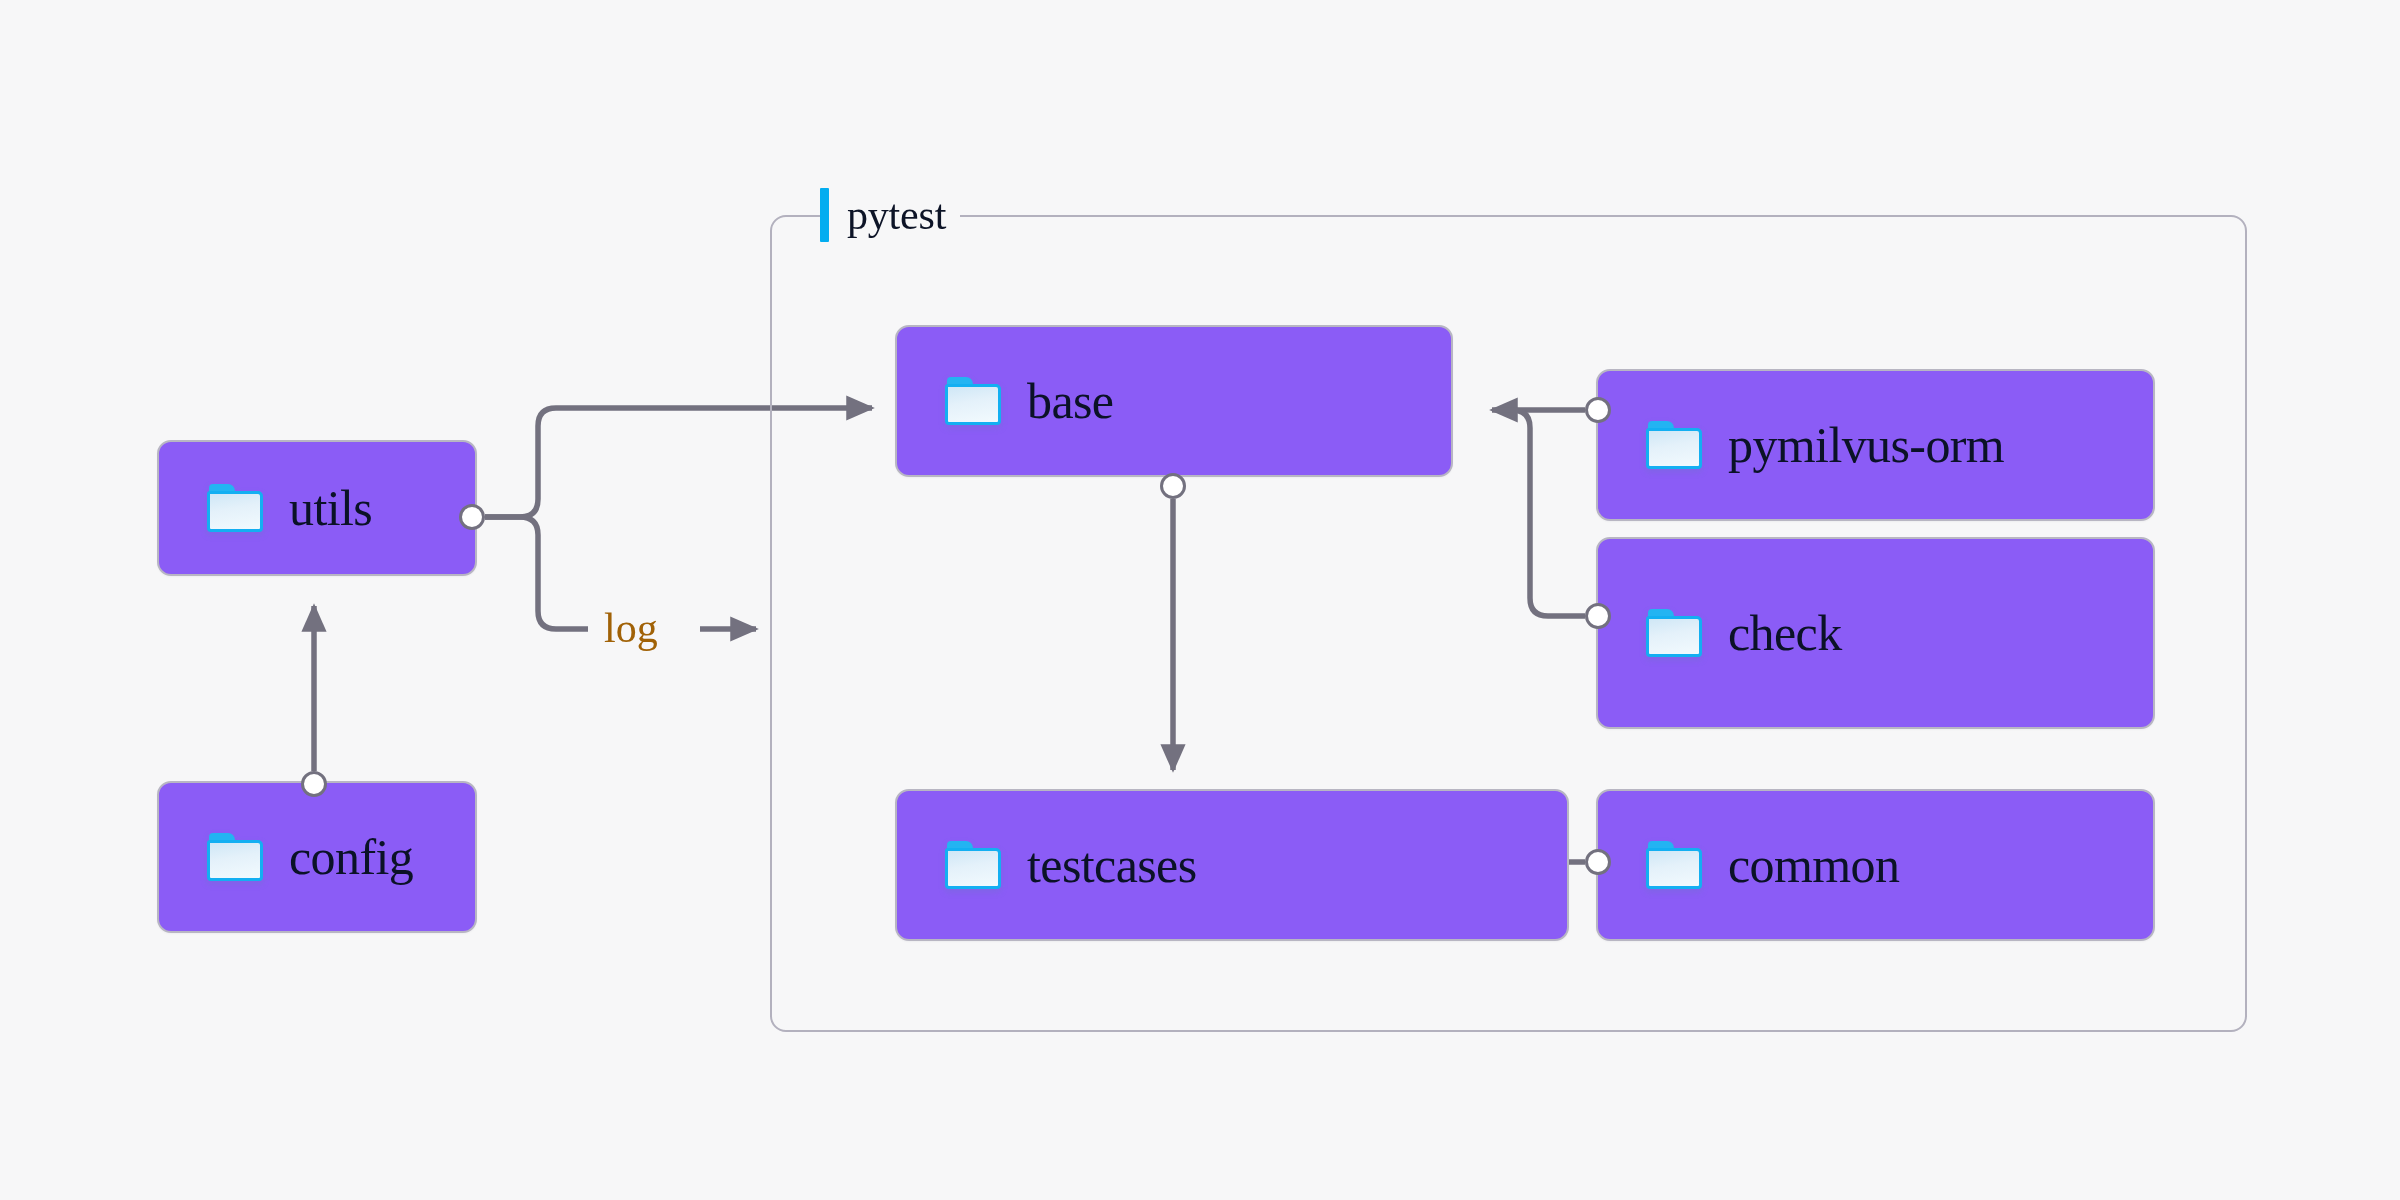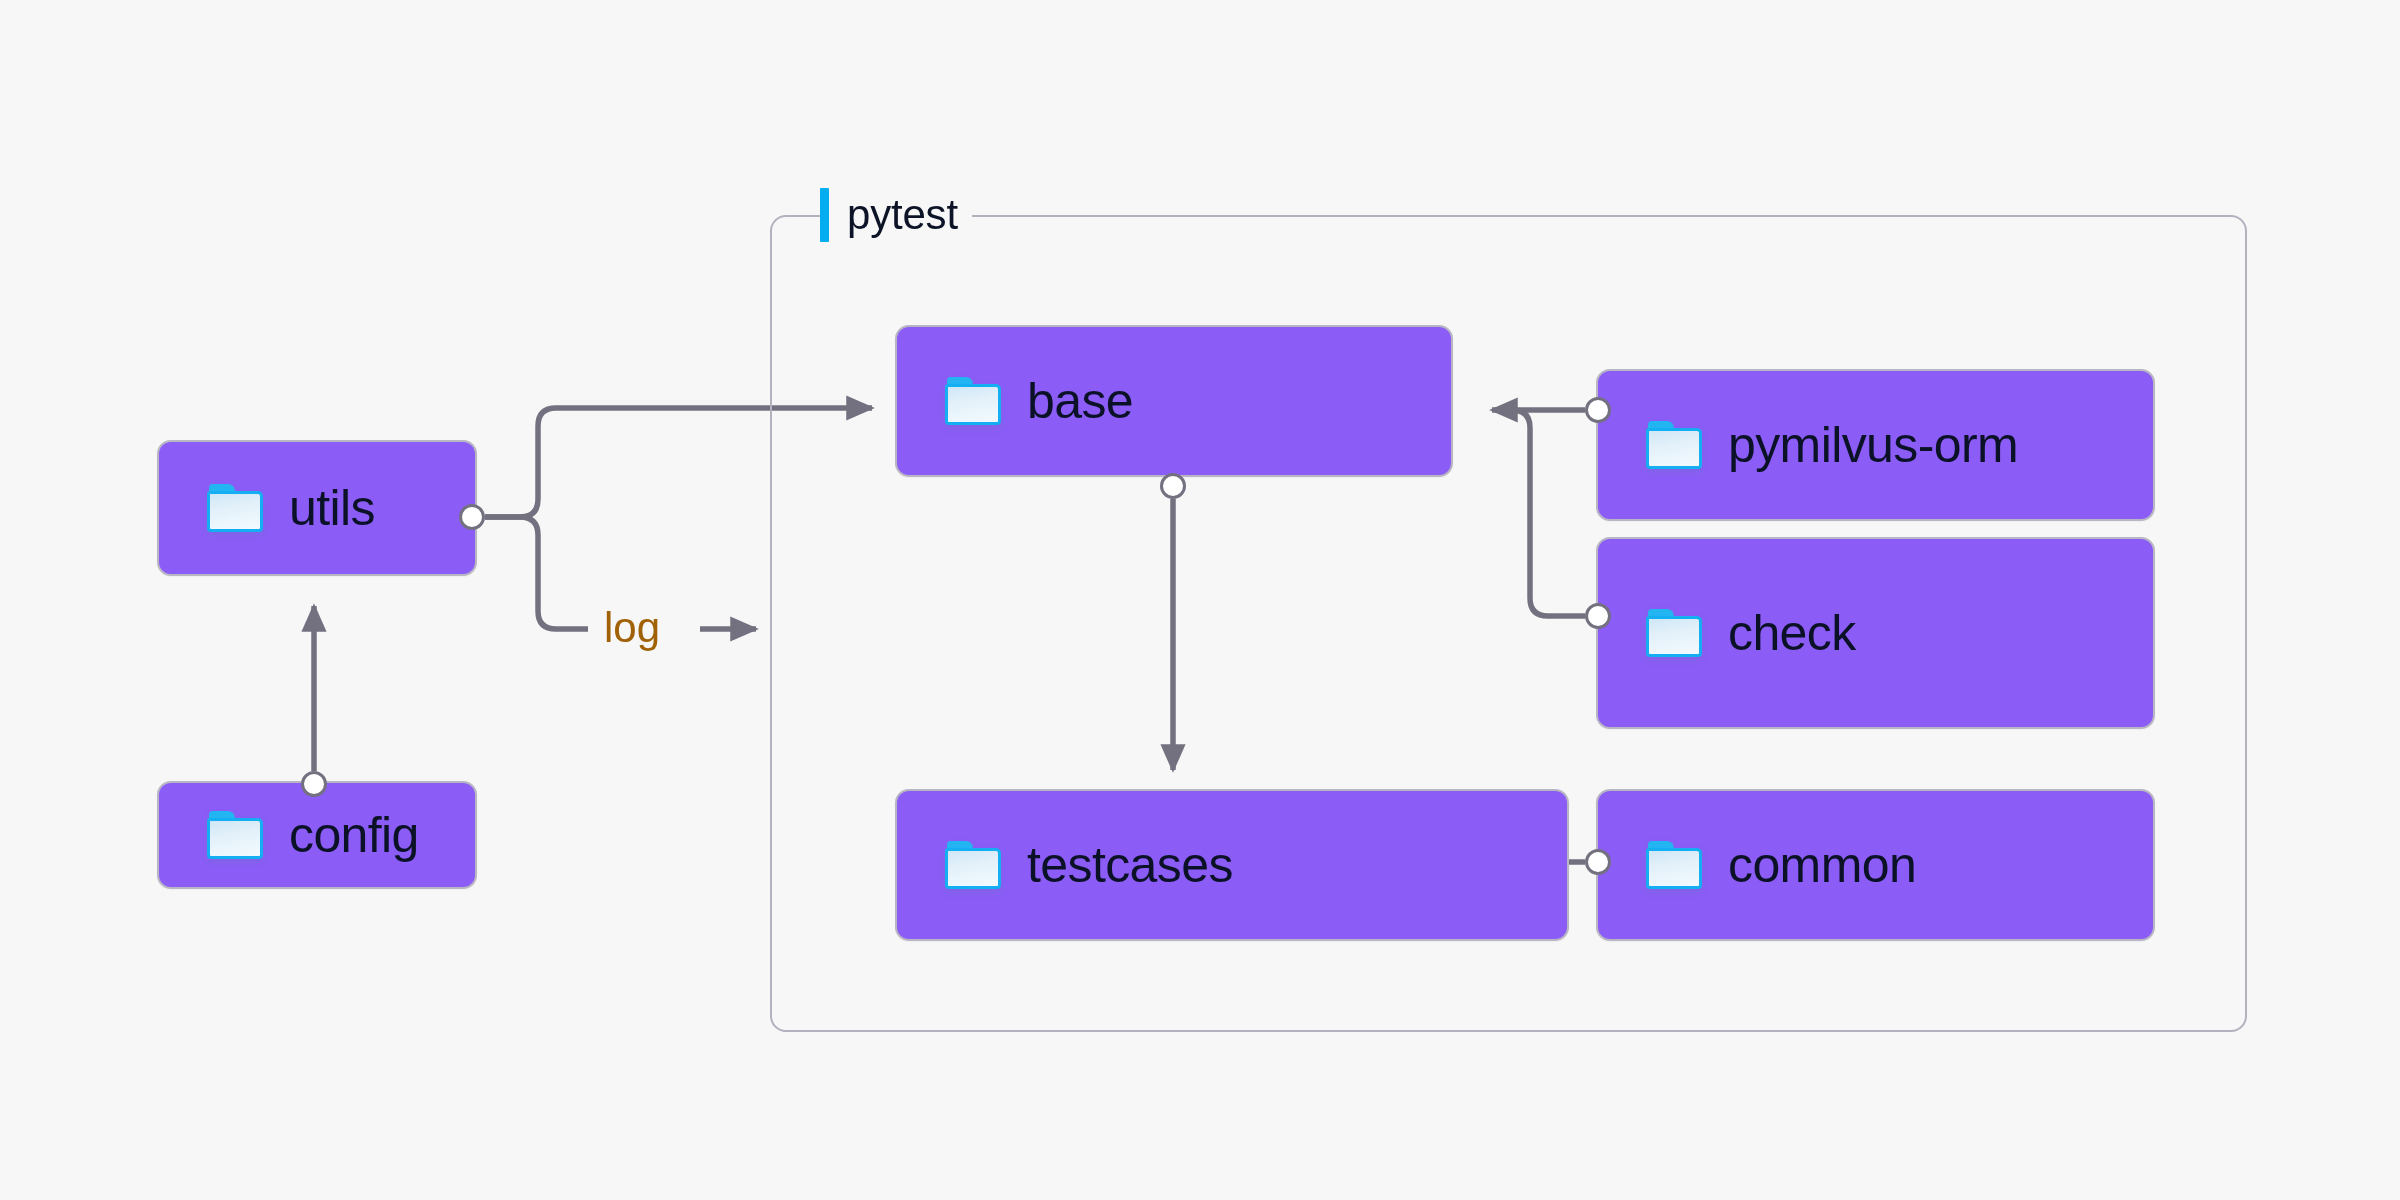--- a/index.html
+++ b/index.html
@@ -6,21 +6,21 @@
   html, body {
     margin: 0;
     padding: 0;
     background: #f7f7f8;
   }
   #stage {
     position: relative;
     width: 2400px;
     height: 1200px;
     background: #f7f7f8;
-    font-family: Liberation Sans, sans-serif;
+    font-family: Liberation Serif, serif;
     overflow: hidden;
   }
   #edges {
     position: absolute;
     left: 0;
     top: 0;
     width: 2400px;
     height: 1200px;
     pointer-events: none;
   }
@@ -158,21 +158,21 @@
     <div class="inner">
       <span class="folder">
         <span class="tab"></span>
           <span class="body"></span>
       </span>
       <span class="nlabel">utils</span>
     </div>
   </div>
   <div class="port" style="left:459px; top:504px;"></div>
 
-  <div class="node" style="left:157px; top:781px; width:320px; height:108px;">
+  <div class="node" style="left:157px; top:781px; width:320px; height:152px;">
     <div class="inner">
       <span class="folder">
         <span class="tab"></span>
           <span class="body"></span>
       </span>
       <span class="nlabel">config</span>
     </div>
   </div>
   <div class="port" style="left:301px; top:771px;"></div>
 

